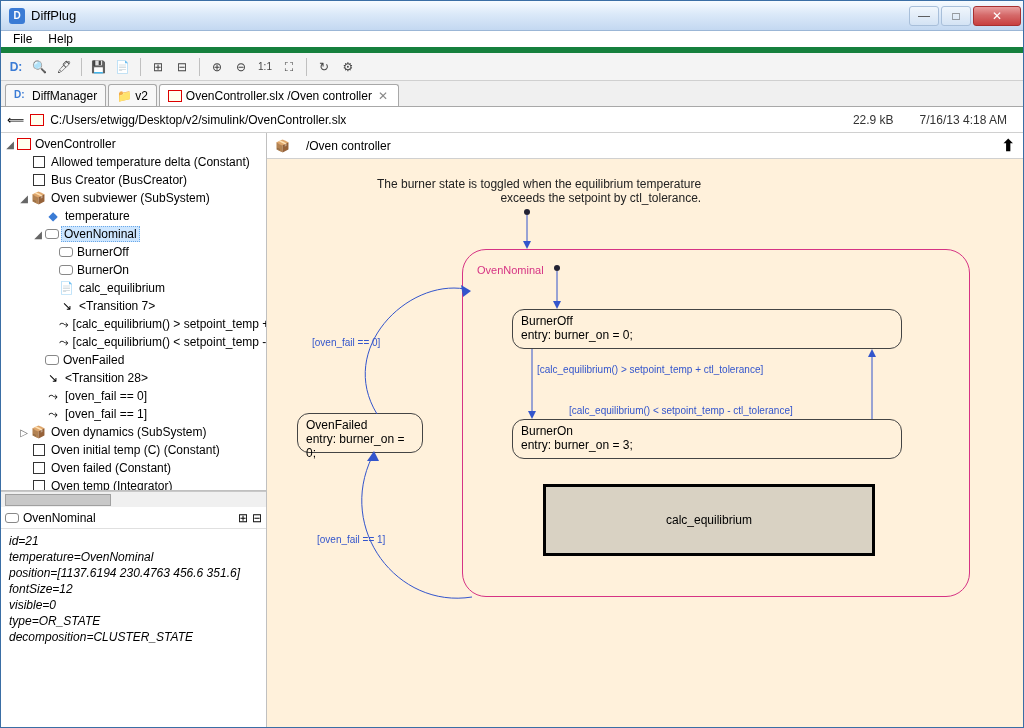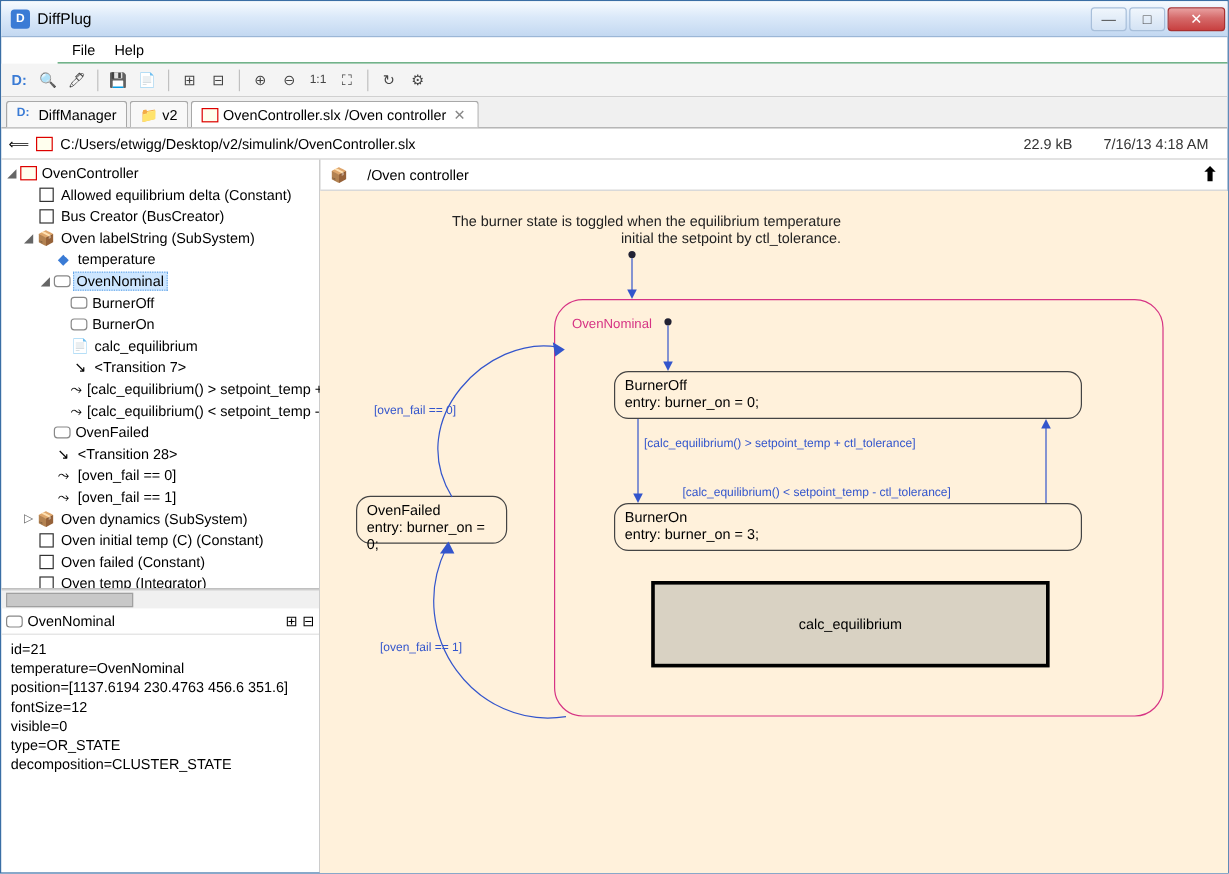--- a/index.html
+++ b/index.html
@@ -3,21 +3,21 @@
 <meta charset="utf-8">
 <style>
 * { box-sizing: border-box; margin: 0; padding: 0; font-family: "Segoe UI", Tahoma, sans-serif; font-size: 12px; }
 body { background: #fff; width: 1024px; height: 728px; overflow: hidden; border: 1px solid #3a6ea5; }
 .titlebar { height: 30px; background: linear-gradient(#f7fbff,#dbe9f9 45%,#c3d8f1); display:flex; align-items:center; padding:0 2px 0 8px; border-bottom:1px solid #9bb6d6; }
 .titlebar .icon { width:16px; height:16px; background:#3a7bd5; border-radius:3px; display:inline-flex; align-items:center; justify-content:center; color:#fff; font-size:10px; font-weight:bold; margin-right:6px;}
 .titlebar .title { flex:1; color:#000; font-size:13px;}
 .winbtns { display:flex; gap:2px; }
 .winbtn { width:30px; height:20px; background:linear-gradient(#f0f6fc,#d4e3f4); border:1px solid #a8bfda; border-radius:3px; display:flex; align-items:center; justify-content:center; color:#4a4a4a; font-size:12px;}
 .winbtn.close { width:48px; background:linear-gradient(#e9a0a0,#d56a6a 45%,#c84040); color:#fff; border-color:#a83030;}
-.menubar { height:22px; display:flex; align-items:center; padding:0 4px; border-bottom:1px solid #15803d;margin-left:47px;}
+.menubar { height:22px; display:flex; align-items:center; padding:0 4px; border-bottom:6px solid #15803d;}
 .menubar span { padding:2px 8px; cursor:default; }
 .toolbar { height:28px; display:flex; align-items:center; padding:0 4px; gap:2px; border-bottom:1px solid #d0d0d0; background:#f4f4f4;}
 .tbtn { width:22px; height:22px; display:flex; align-items:center; justify-content:center; border:1px solid transparent; border-radius:2px; color:#444;}
 .tsep { width:1px; height:18px; background:#c0c0c0; margin:0 4px;}
 .tabbar { height:26px; display:flex; align-items:flex-end; padding-left:4px; background:#f0f0f0; border-bottom:1px solid #a8a8a8;}
 .tab { height:22px; padding:2px 8px; display:flex; align-items:center; gap:4px; border:1px solid #a8a8a8; border-bottom:none; background:#f8f8f8; border-radius:3px 3px 0 0; margin-right:2px; font-size:11px;}
 .tab.active { background:#fff; }
 .tab .ticon { width:14px; height:14px; display:inline-block;}
 .tab .xbtn { color:#888; padding:0 2px; }
 .pathbar { height:26px; display:flex; align-items:center; padding:0 6px; border-bottom:1px solid #d0d0d0; gap:6px;}
@@ -32,21 +32,21 @@
 .tree { padding:2px; white-space:nowrap;}
 .tnode { display:flex; align-items:center; height:18px; padding-right:4px;}
 .tnode .tw { display:inline-block; text-align:center; width:14px; color:#666; font-size:10px;}
 .tnode .nicon { width:16px; height:14px; display:inline-flex; align-items:center; justify-content:center; margin-right:2px;}
 .tnode .lbl { padding:0 2px;}
 .tnode.sel .lbl { background:#cde6ff; border:1px dotted #6aa8e8; }
 .propwrap { height:200px; overflow:auto;}
 .prophdr { height:22px; display:flex; align-items:center; padding:0 4px; border-bottom:1px solid #e0e0e0; gap:4px;}
 .prophdr .spacer { flex:1;}
 .proplist { padding:4px 8px; }
-.proplist div { padding:1px 0;}
+.proplist div { padding:1px 0;font-style:italic;}
 .canvascol { flex:1; display:flex; flex-direction:column; overflow:hidden;}
 .crumbbar { height:26px; display:flex; align-items:center; padding:0 8px; border-bottom:1px solid #d0d0d0;}
 .crumbbar .spacer{flex:1;}
 .canvas { flex:1; background:#fff1db; position:relative; overflow:auto;}
 .canvas-inner { position:relative; width:760px; height:560px;}
 .note { position:absolute; left:110px; top:18px; font-size:11px; color:#222;text-align:right;}
 .outerstate { position:absolute; left:195px; top:90px; width:508px; height:348px; border:1px solid #d63384; border-radius:24px;}
 .outerstate .sname { position:absolute; left:14px; top:14px; color:#d63384; font-size:11px;}
 .state { position:absolute; border:1px solid #444; border-radius:12px; background:transparent; padding:4px 8px; font-size:11px;}
 .state.boff { left:245px; top:150px; width:390px; height:40px;}
@@ -160,32 +160,32 @@
       <div class="tree">
         <div class="tnode" style="padding-left:0">
             <span class="tw">◢</span>
             <span class="nicon" style="width:14px;height:12px;border:1px solid #d00;background:#ffe;"></span>
             <span class="lbl">OvenController</span>
           </div>
         <div class="tnode" style="padding-left:28px">
             <span class="nicon">
               <span class="square"></span>
             </span>
-            <span class="lbl">Allowed equilibrium delta (Constant)</span>
+            <span class="lbl">Allowed temperature delta (Constant)</span>
           </div>
         <div class="tnode" style="padding-left:28px">
             <span class="nicon">
               <span class="square"></span>
             </span>
             <span class="lbl">Bus Creator (BusCreator)</span>
           </div>
         <div class="tnode" style="padding-left:14px">
             <span class="tw">◢</span>
             <span class="nicon">📦</span>
-            <span class="lbl">Oven labelString (SubSystem)</span>
+            <span class="lbl">Oven subviewer (SubSystem)</span>
           </div>
         <div class="tnode" style="padding-left:42px">
             <span class="nicon" style="color:#3a7bd5">◆</span>
             <span class="lbl">temperature</span>
           </div>
         <div class="tnode sel" style="padding-left:28px">
             <span class="tw">◢</span>
             <span class="nicon" style="border:1px solid #888;border-radius:3px;width:14px;height:10px;"></span>
             <span class="lbl">OvenNominal</span>
           </div>
@@ -283,21 +283,21 @@
     <div class="crumbbar">
       <span>📦</span>
       <span style="padding-left:16px">/Oven controller</span>
       <span class="spacer"></span>
       <span class="ic" style="font-size:16px;font-weight:bold">⬆</span>
     </div>
     <div class="canvas">
       <div class="canvas-inner">
         <div class="note">
           <div>The burner state is toggled when the equilibrium temperature</div>
-          <div>initial the setpoint by ctl_tolerance.</div>
+          <div>exceeds the setpoint by ctl_tolerance.</div>
         </div>
 
         <svg class="arrow" style="left:255px;top:50px" width="10" height="42">
           <circle cx="5" cy="3" r="3" fill="#223"></circle>
           <line x1="5" y1="6" x2="5" y2="34" stroke="#3355cc" stroke-width="1"></line>
           <polygon points="5,40 1,32 9,32" fill="#3355cc"></polygon>
         </svg>
 
         <div class="outerstate">
           <span class="sname">OvenNominal</span>

